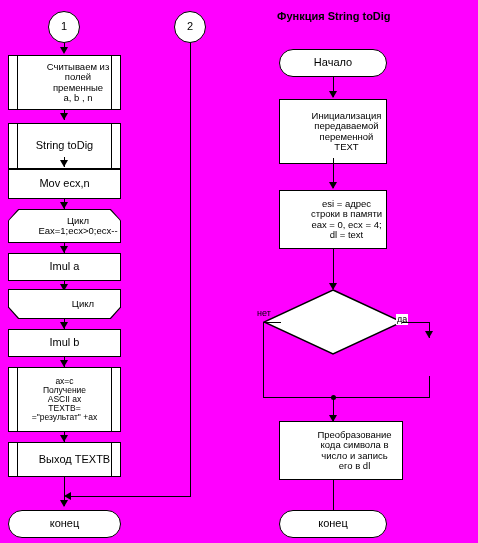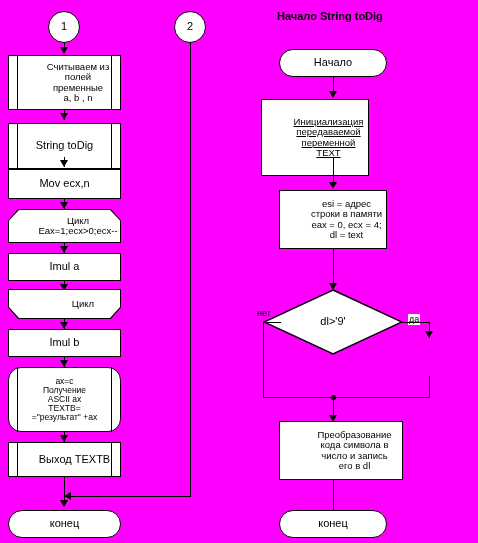--- a/index.html
+++ b/index.html
@@ -161,31 +161,31 @@
   
   .diagram-title {
     position: absolute;
     color: #000000;
     font-weight: bold;
     font-size: 11px;
     letter-spacing: 0px;
     white-space: nowrap;
   }
 
-  .fs8  { font-size: 8.5px; border-radius: 13px; }
+  .fs8  { font-size: 8.5px; }
   .fs9  { font-size: 9.5px; padding-left: 27px; }
   .fs10 { font-size: 11px; }
   .fs11 { font-size: 11px; }
 </style>
 </head>
 <body>
 
 <div id="canvas">
 
-  <div class="diagram-title" style="left:277px; top:10px;">Начало String toDig</div>
+  <div class="diagram-title" style="left:277px; top:10px;">Функция String toDig</div>
 
   <div class="node conn fs11" style="left:48px; top:11px; width:32px; height:32px;">1</div>
 
   <div class="line vline" style="left:64px; top:43px; height:7px;"></div>
   <div class="arrow-down" style="left:60px; top:47px;"></div>
 
   <div class="node subr fs9" style="left:8px; top:55px; width:113px; height:55px;">Считываем из
 полей
 пременные
 a, b , n</div>
@@ -248,50 +248,49 @@
 
   <div class="line vline" style="left:190px; top:43px; height:454px;"></div>
   <div class="line hline" style="left:66px; top:496px; width:125px;"></div>
   <div class="arrow-left" style="left:64px; top:492px;"></div>
 
   <div class="node term fs10" style="left:279px; top:49px; width:108px; height:28px;">Начало</div>
 
   <div class="line vline" style="left:333px; top:77px; height:20px;"></div>
   <div class="arrow-down" style="left:329px; top:91px;"></div>
 
-  <div class="node proc fs9" style="left:261px; top:99px; width:108px; height:77px;text-decoration:underline;">Инициализация
+  <div class="node proc fs9" style="left:279px; top:99px; width:108px; height:65px;">Инициализация
 передаваемой
 переменной
 ТЕХТ</div>
 
   <div class="line vline" style="left:333px; top:158px; height:30px;"></div>
   <div class="arrow-down" style="left:329px; top:182px;"></div>
 
   <div class="node proc fs9" style="left:279px; top:190px; width:108px; height:59px;">esi = адрес
 строки в памяти
 eax = 0, ecx = 4;
 dl = text</div>
 
   <div class="line vline" style="left:333px; top:249px; height:40px;"></div>
   <div class="arrow-down" style="left:329px; top:283px;"></div>
 
   <div class="node decision fs10" style="left:263px; top:289px; width:140px; height:66px;">
     <svg class="dia-shape" viewBox="0 0 140 66" preserveAspectRatio="none">
       <polygon points="70,1 139,33 70,65 1,33" fill="#FFFFFF" stroke="#000000" stroke-width="1.5"></polygon>
     </svg>
-    <span class="dia-label">dl&gt;'9'</span>
   </div>
 
   <div class="edge-label" style="left:257px; top:309px;">нет</div>
   <div class="line hline" style="left:279px; top:322px; width:-0px;"></div>
   <div class="line hline" style="left:263px; top:322px; width:18px;"></div>
   <div class="line vline" style="left:263px; top:322px; height:76px;"></div>
   <div class="line hline" style="left:263px; top:397px; width:71px;"></div>
 
-  <div class="edge-label boxed" style="left:408px; top:314px;">да</div>
+  <div class="edge-label boxed" style="left:396px; top:314px;">да</div>
   <div class="line hline" style="left:402px; top:322px; width:28px;"></div>
   <div class="line vline" style="left:429px; top:322px; height:16px;"></div>
   <div class="arrow-down" style="left:425px; top:331px;"></div>
 
 
   <div class="line vline" style="left:429px; top:376px; height:22px;"></div>
   <div class="line hline" style="left:333px; top:397px; width:97px;"></div>
 
   <div class="junction-dot" style="left:331px; top:395px;"></div>
 

